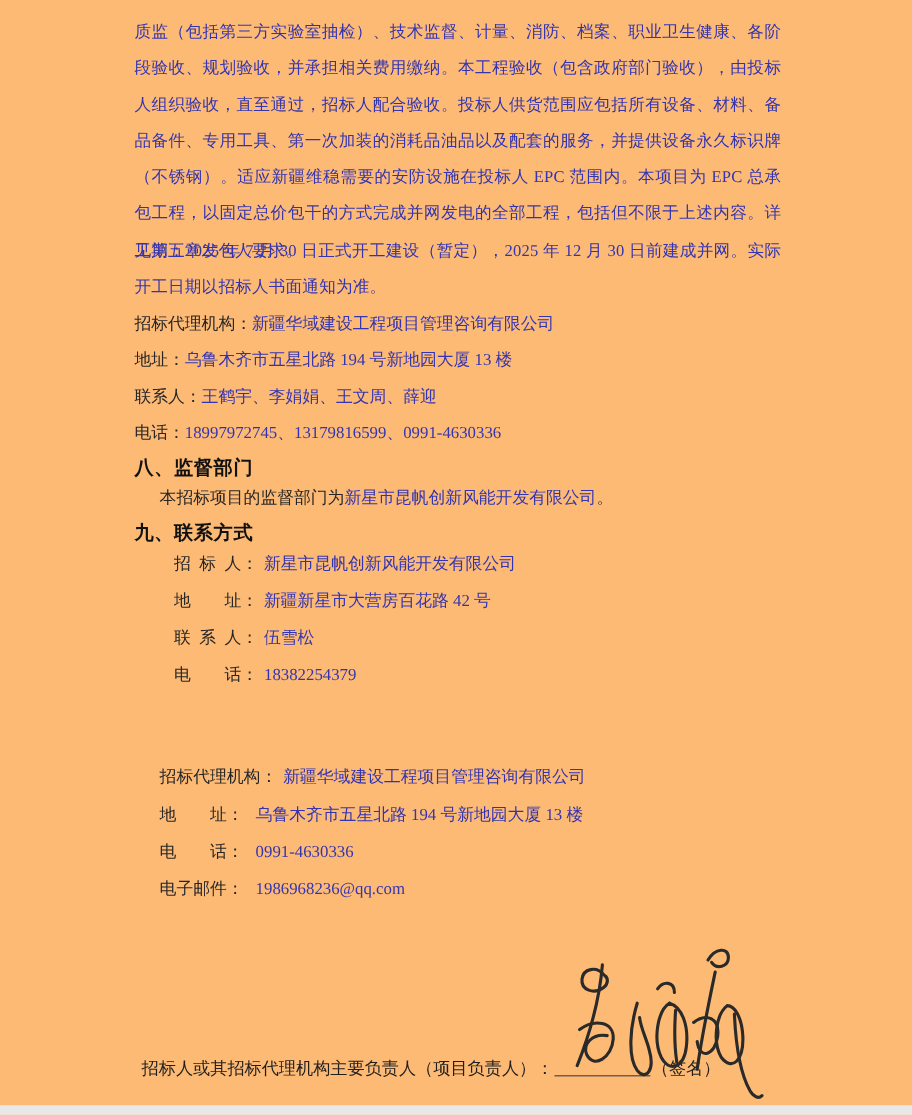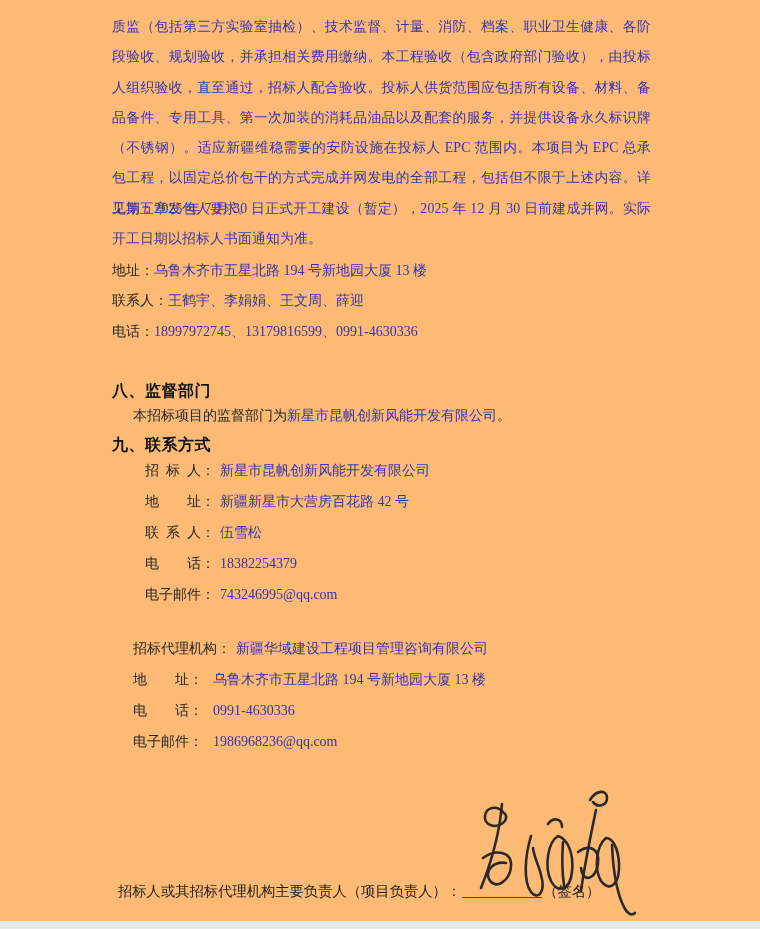--- a/index.html
+++ b/index.html
@@ -82,20 +82,23 @@
 <body>
 
 <div class="page">
 
   <div class="blk para" style="top:12px;left:112px;">质监（包括第三方实验室抽检）、技术监督、计量、消防、档案、职业卫生健康、各阶段验收、规划验收，并承担相关费用缴纳。本工程验收（包含政府部门验收），由投标人组织验收，直至通过，招标人配合验收。投标人供货范围应包括所有设备、材料、备品备件、专用工具、第一次加装的消耗品油品以及配套的服务，并提供设备永久标识牌（不锈钢）。适应新疆维稳需要的安防设施在投标人 EPC 范围内。本项目为 EPC 总承包工程，以固定总价包干的方式完成并网发电的全部工程，包括但不限于上述内容。详见第五章发包人要求。</div>
 
   <div class="blk para" style="top:194px;left:112px;">工期：2025 年 7 月 30 日正式开工建设（暂定），2025 年 12 月 30 日前建成并网。实际开工日期以招标人书面通知为准。</div>
 
   <div class="blk agency1" style="top:256px;left:112px;">
     <div class="row">
+      <span class="lbl">招标代理机构：</span><span class="val">新疆华域建设工程项目管理咨询有限公司</span>
+    </div>
+    <div class="row">
       <span class="lbl">地址：</span><span class="val">乌鲁木齐市五星北路 194 号新地园大厦 13 楼</span>
     </div>
     <div class="row">
       <span class="lbl">联系人：</span><span class="val">王鹤宇、李娟娟、王文周、薛迎</span>
     </div>
     <div class="row">
       <span class="lbl">电话：</span><span class="val">18997972745、13179816599、0991-4630336</span>
     </div>
   </div>
 
@@ -112,23 +115,20 @@
       <span class="lbl spread">招标人</span><span class="lbl">：</span><span class="val gap5">新星市昆帆创新风能开发有限公司</span>
     </div>
     <div class="row">
       <span class="lbl spread">地址</span><span class="lbl">：</span><span class="val gap5">新疆新星市大营房百花路 42 号</span>
     </div>
     <div class="row">
       <span class="lbl spread">联系人</span><span class="lbl">：</span><span class="val gap5">伍雪松</span>
     </div>
     <div class="row">
       <span class="lbl spread">电话</span><span class="lbl">：</span><span class="val gap5">18382254379</span>
-    </div>
-    <div class="row">
-      <span class="lbl spread">电子邮件</span><span class="lbl">：</span><span class="val gap5">743246995@qq.com</span>
     </div>
   </div>
 
   <div class="blk rows" style="top:633px;left:133px;">
     <div class="row">
       <span class="lbl">招标代理机构</span><span class="lbl">：</span><span class="val gap5">新疆华域建设工程项目管理咨询有限公司</span>
     </div>
     <div class="row">
       <span class="lbl spread">地址</span><span class="lbl">：</span><span class="val gap10">乌鲁木齐市五星北路 194 号新地园大厦 13 楼</span>
     </div>

